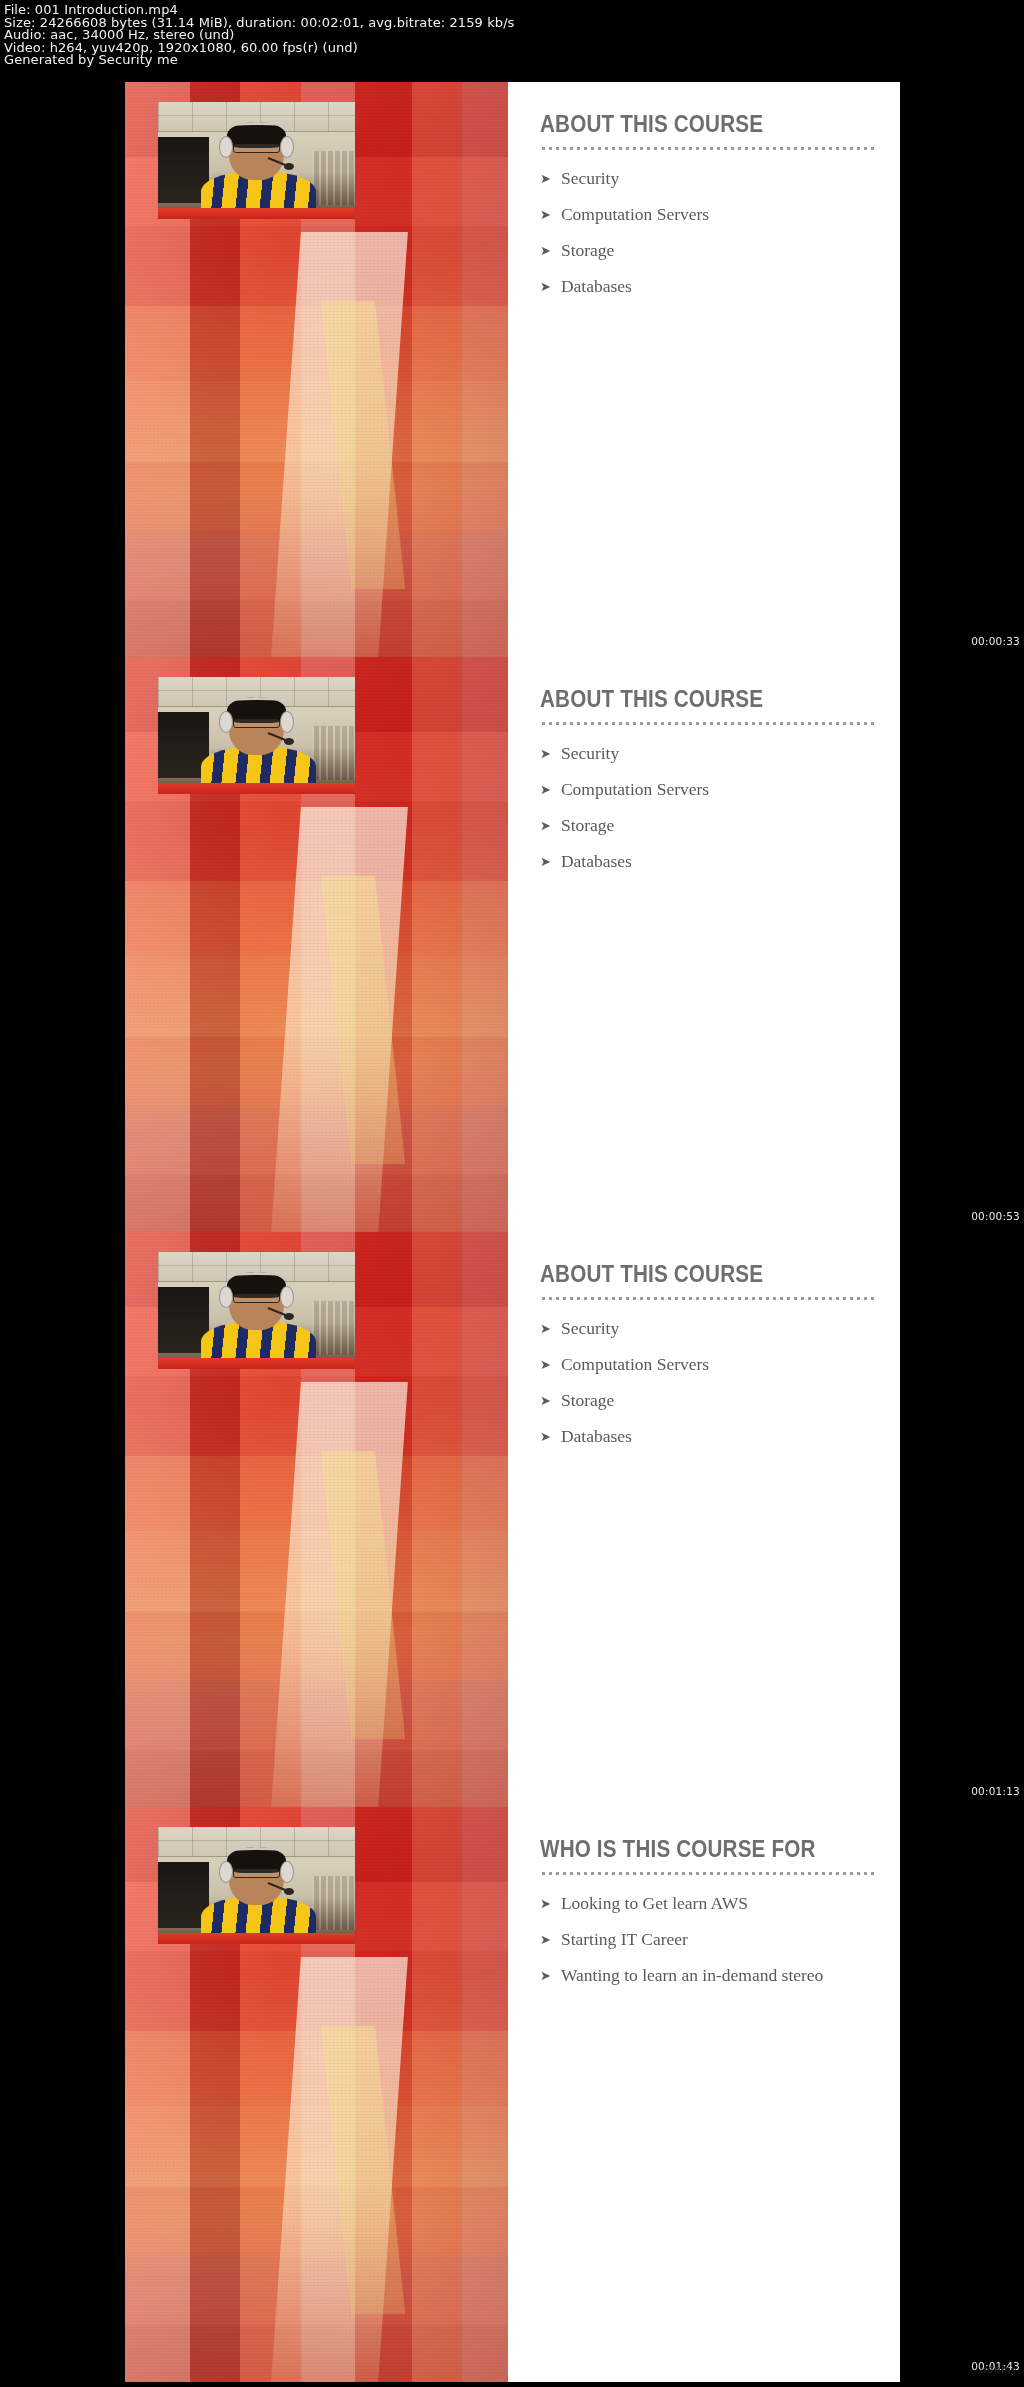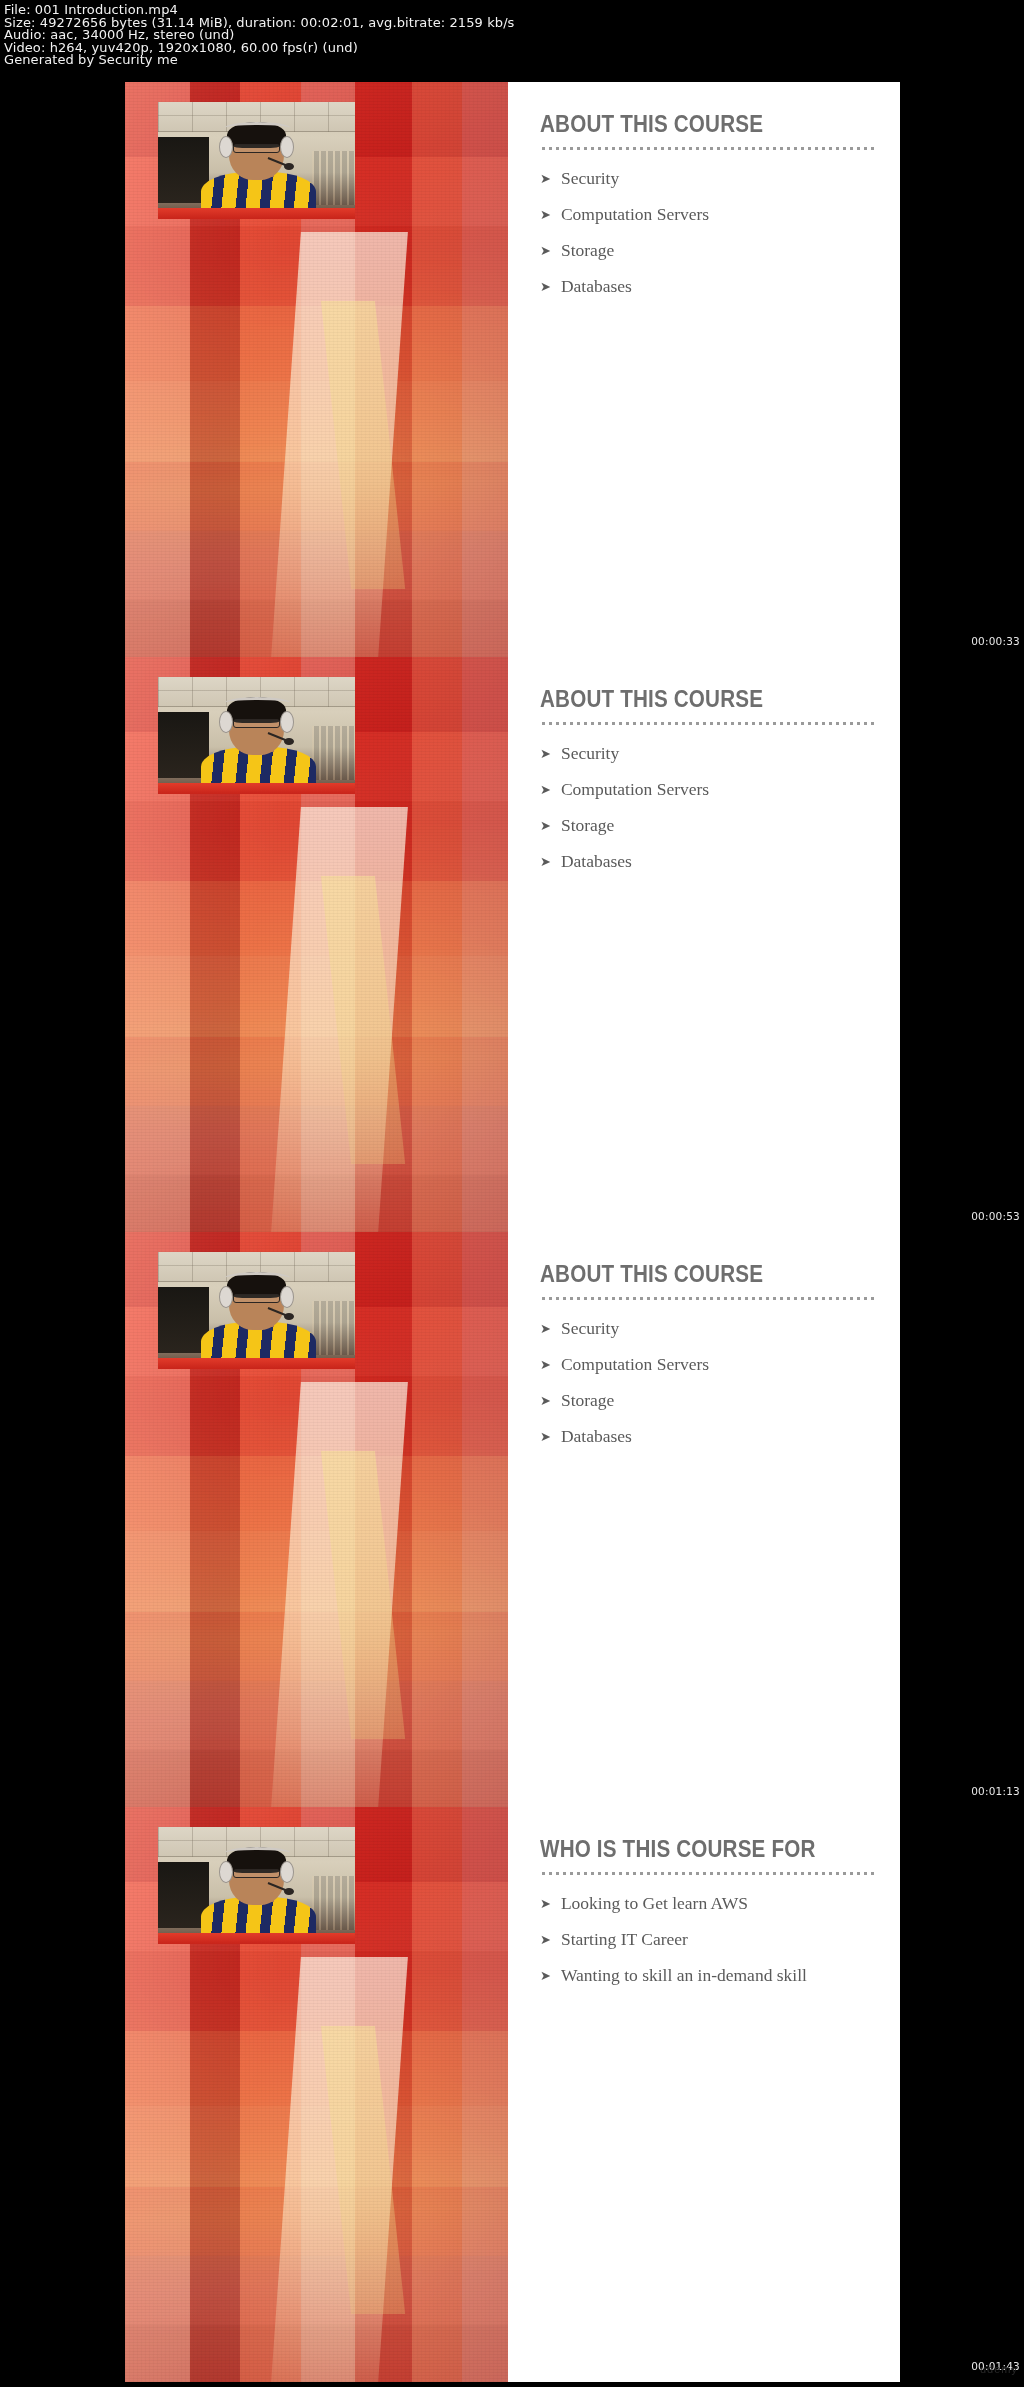--- a/index.html
+++ b/index.html
@@ -157,21 +157,21 @@
     position:absolute; right:6px;
     font-family:"Liberation Sans", sans-serif;
     font-size:11px; color:#2a2a2a; letter-spacing:1px;
   }
 </style>
 </head>
 <body>
 
 <div class="meta">
   <div>File: 001 Introduction.mp4</div>
-  <div>Size: 49272656 bytes (31.14 MiB), duration: 00:02:01, avg.bitrate: 2159 kb/s</div>
+  <div>Size: 24266608 bytes (31.14 MiB), duration: 00:02:01, avg.bitrate: 2159 kb/s</div>
   <div>Audio: aac, 34000 Hz, stereo (und)</div>
   <div>Video: h264, yuv420p, 1920x1080, 60.00 fps(r) (und)</div>
   <div>Generated by Security me</div>
 </div>
 
 <div class="strip" id="strip">
     <div class="slide">
     <div class="imghalf">
       <div class="art">
         <div class="l a1"></div>
@@ -426,21 +426,21 @@
             <li>
        <span class="arw">➤</span>
        <span class="txt">Looking to Get learn AWS</span>
      </li>
             <li>
        <span class="arw">➤</span>
        <span class="txt">Starting IT Career</span>
      </li>
             <li>
        <span class="arw">➤</span>
-       <span class="txt">Wanting to skill an in-demand skill</span>
+       <span class="txt">Wanting to learn an in-demand stereo</span>
      </li>
           </ul>
       </div>
     </div>
     </div>
   </div>
 
 <div class="ts" style="top: 635px;">00:00:33</div>
 <div class="ts" style="top: 1210px;">00:00:53</div>
 <div class="ts" style="top: 1785px;">00:01:13</div>

